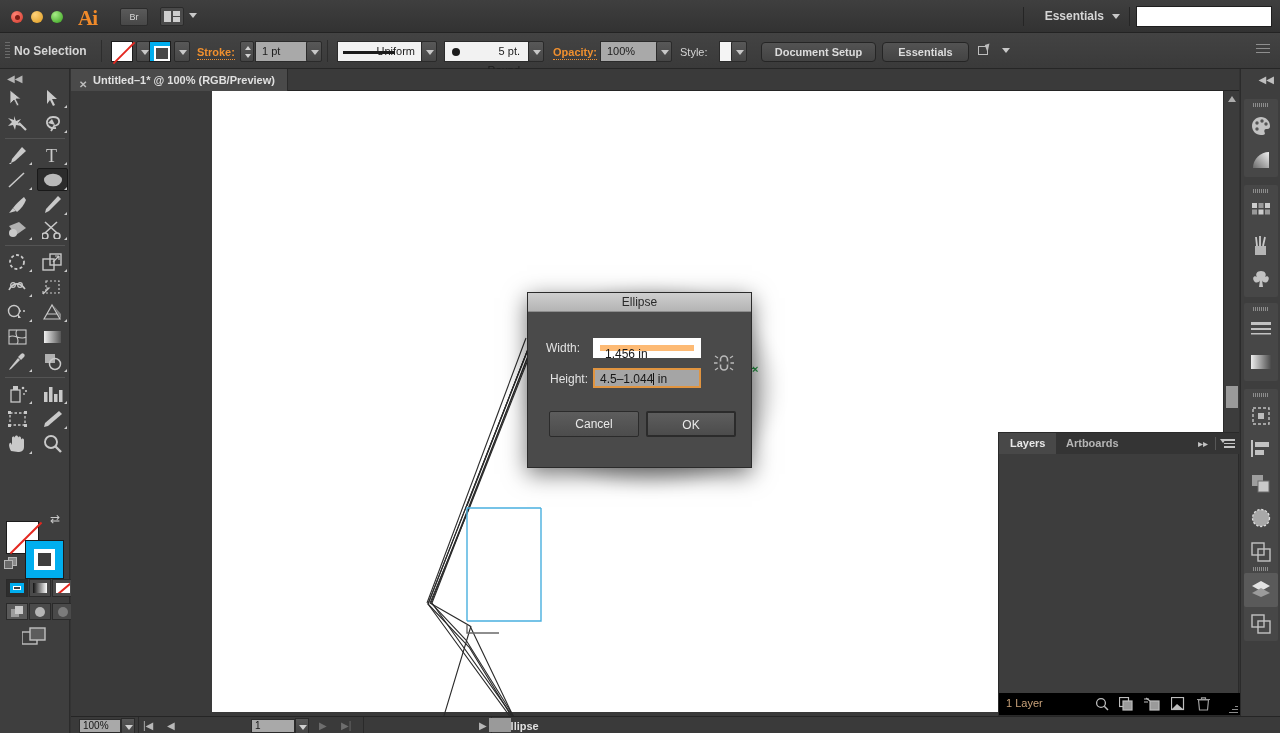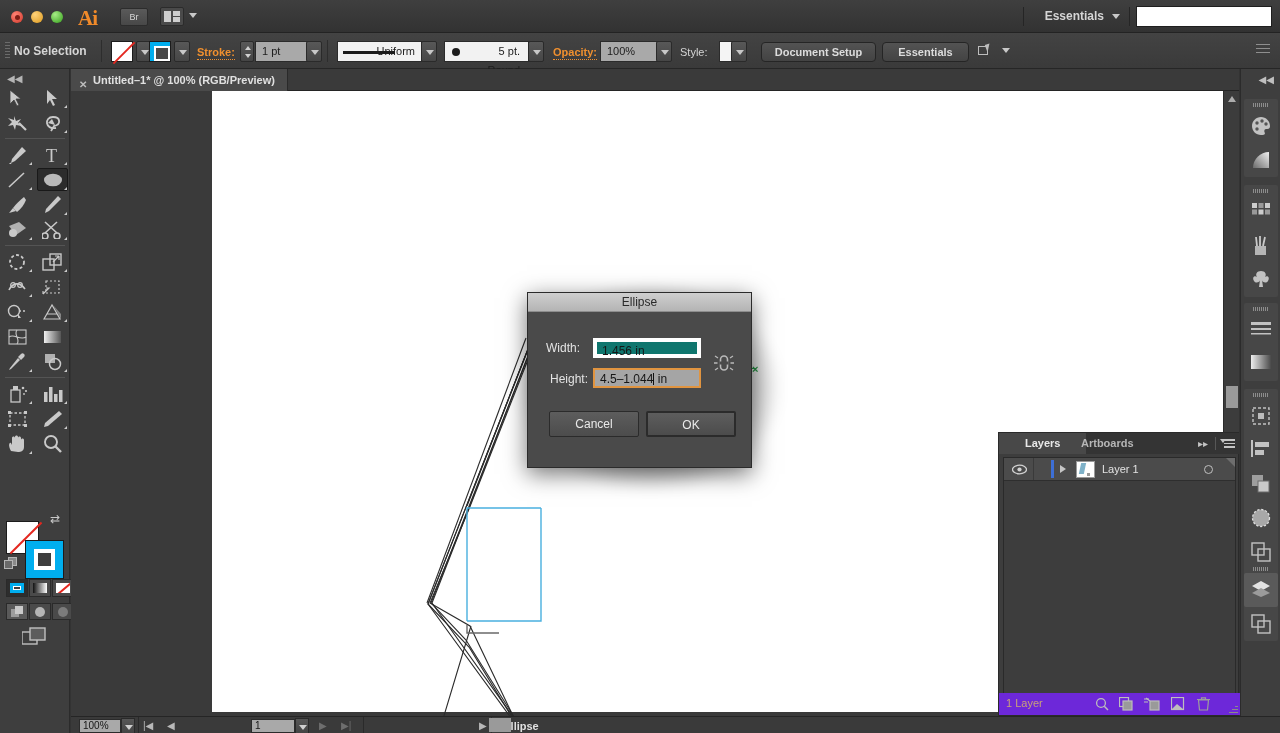--- a/index.html
+++ b/index.html
@@ -229,21 +229,21 @@
   .rd-item.on { background:#5a5a5a; border-radius:2px; }
   .rd-item svg { position:absolute; left:7px; top:7px; }
 
   
   .layerspanel {
     position:absolute; left:998px; top:432px; width:241px; height:284px;
     background:#3d3d3d; border:1px solid #2a2a2a;
   }
   .lp-tabs { position:absolute; left:0; top:0; width:241px; height:21px; background:#343434; }
   .lp-tab {
-    position:absolute; top:0; height:21px; padding:0 26px; line-height:21px;
+    position:absolute; top:0; height:21px; padding:0 11px; line-height:21px;
     font-size:11px; font-weight:bold; color:#b6b6b6;
   }
   .lp-tab.active { background:#484848; color:#e8e8e8; }
   .lp-dblarrow { position:absolute; right:32px; top:5px; font-size:10px; color:#c4c4c4; }
   .lp-divider { position:absolute; right:24px; top:4px; width:1px; height:13px; background:#575757; }
   .lp-menu { position:absolute; right:5px; top:4px; width:15px; height:13px; }
   .lp-menu i { display:block; height:1.5px; background:#c4c4c4; margin-top:2px; margin-left:4px; width:11px;}
   .lp-menu .c { position:absolute; left:0; top:2px; width:0;height:0;
     border-left:3px solid transparent;border-right:3px solid transparent;border-top:4px solid #c4c4c4; }
   .lp-body { position:absolute; left:4px; top:24px; width:233px; height:255px; background:#3d3d3d; border:1px solid #2a2a2a; }
@@ -256,21 +256,21 @@
   .lp-sel { position:absolute; left:47px; top:2px; width:3px; height:18px; background:#3d6fd6; }
   .lp-tri { position:absolute; left:56px; top:7px; width:0;height:0;
     border-top:4px solid transparent;border-bottom:4px solid transparent;border-left:6px solid #c6c6c6; }
   .lp-thumb { position:absolute; left:72px; top:3px; width:19px; height:17px; background:#fff; border:1px solid #9a9a9a; overflow:hidden;}
   .lp-thumb .sh { position:absolute; left:3px; top:1px; width:5px; height:11px; background:#7fb2c9; transform:skewX(-12deg);}
   .lp-thumb .dot { position:absolute; left:10px; top:11px; width:3px; height:3px; background:#999; }
   .lp-name { position:absolute; left:98px; top:5px; font-size:11px; color:#e2e2e2; }
   .lp-circle { position:absolute; right:22px; top:7px; width:9px; height:9px; border:1.5px solid #c0c0c0; border-radius:50%; }
   .lp-fold { position:absolute; right:0px; top:0px; width:0;height:0;
     border-top:9px solid #6e6e6e; border-left:9px solid transparent; }
-  .lp-footer { position:absolute; left:0; bottom:0; width:241px; height:22px; background:#6d28d9; }
+  .lp-footer { position:absolute; left:0; bottom:0; width:241px; height:22px; background:#000000; }
   .lp-count { position:absolute; left:7px; top:4px; font-size:11px; color:#c9a27a; }
   .lp-ficon { position:absolute; top:4px; }
   .lp-resize { position:absolute; right:2px; bottom:2px; width:9px; height:9px; }
   .lp-resize i { position:absolute; right:0; background:#8b8b8b; height:1px; }
 
   
   .dialog-shadow {
     position:absolute; left:520px; top:285px; width:260px; height:205px;
     background: radial-gradient(ellipse at center, rgba(0,0,0,0.45) 35%, rgba(0,0,0,0) 72%);
     filter: blur(6px);
@@ -280,21 +280,21 @@
     background:#4a4a4a; border:1px solid #2b2b2b;
     box-shadow: 0 6px 22px rgba(0,0,0,0.55);
   }
   .dlg-title {
     position:absolute; left:0; top:0; width:223px; height:19px;
     background:linear-gradient(#cfcfcf,#b4b4b4); border-bottom:1px solid #8d8d8d;
     text-align:center; line-height:19px; font-size:12px; color:#2a2a2a;
   }
   .dlg-lbl { position:absolute; font-size:12px; color:#e3e3e3; text-align:right; width:50px; }
   .dlg-input {
-    position:absolute; height:20px; background:#0f766e; border:4px solid #ffffff;
+    position:absolute; height:20px; background:#fdba74; border:7px solid #ffffff;
     font-size:12px; color:#161616; line-height:18px; padding-left:5px;
   }
   .dlg-input.focus { border:2px solid #e09440; background:#a5a5a5; }
   .caret-blink {
     display:inline-block; width:1px; height:12px; background:#111; vertical-align:-2px;
   }
   .dlg-btn {
     position:absolute; width:90px; height:26px; background:linear-gradient(#5d5d5d,#4c4c4c);
     border:1px solid #2b2b2b; border-radius:2px; color:#eaeaea;
     font-size:12px; text-align:center; line-height:24px;
@@ -901,40 +901,20 @@
       <div class="lp-dblarrow">▸▸</div>
       <div class="lp-divider"></div>
       <div class="lp-menu">
         <div class="c"></div>
           <i></i>
           <i></i>
           <i></i>
       </div>
     </div>
 
-    <div class="lp-body">
-      <div class="lp-row">
-        <div class="lp-eye">
-          <svg width="15" height="11">
-              <ellipse cx="7.5" cy="5.5" rx="7" ry="4.3" fill="none" stroke="#d2d2d2" stroke-width="1.3"></ellipse>
-              <circle cx="7.5" cy="5.5" r="2.1" fill="#d2d2d2"></circle>
-            </svg>
-        </div>
-        <div class="lp-col2"></div>
-        <div class="lp-sel"></div>
-        <div class="lp-tri"></div>
-        <div class="lp-thumb">
-            <div class="sh"></div>
-            <div class="dot"></div>
-          </div>
-        <div class="lp-name">Layer 1</div>
-        <div class="lp-circle"></div>
-        <div class="lp-fold"></div>
-      </div>
-    </div>
 
     <div class="lp-footer">
       <div class="lp-count">1 Layer</div>
       <div class="lp-ficon" style="left:96px;">
         <svg width="14" height="14">
             <circle cx="6" cy="6" r="4.4" fill="none" stroke="#bdbdbd" stroke-width="1.3"></circle>
             <path d="M9.3 9.3 L13 13" stroke="#bdbdbd" stroke-width="1.5"></path>
           </svg>
       </div>
       <div class="lp-ficon" style="left:120px;">

